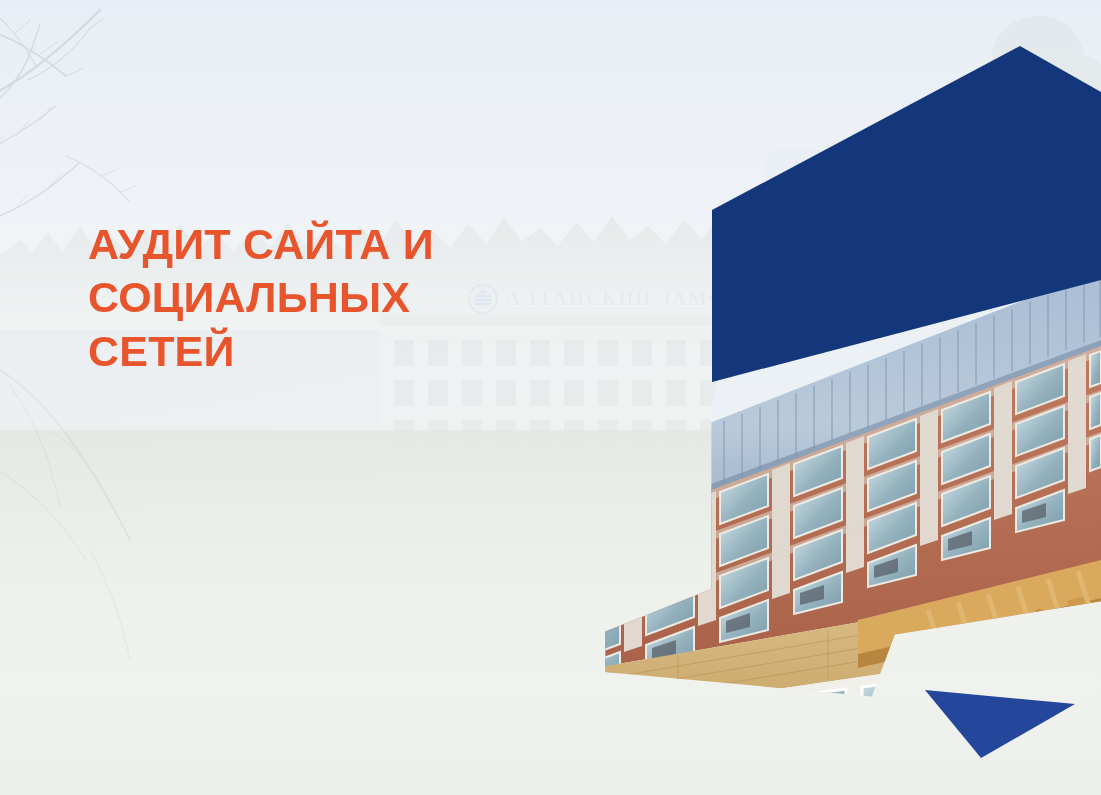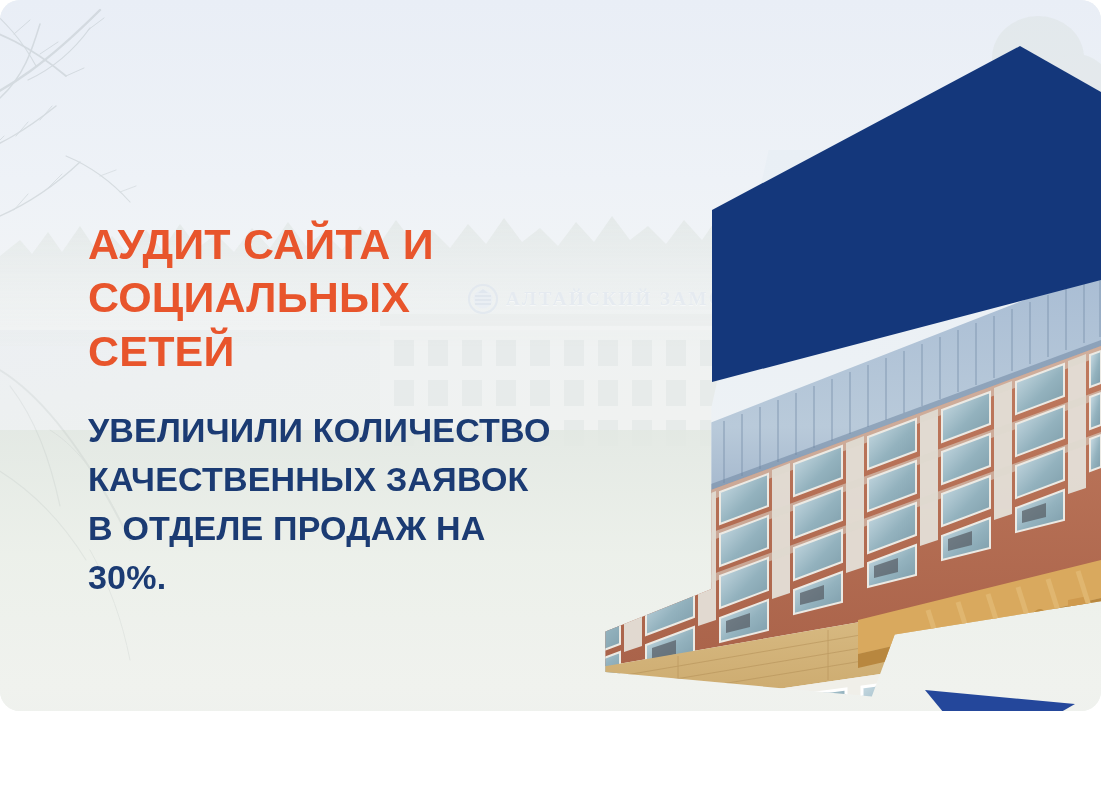--- a/index.html
+++ b/index.html
@@ -2,22 +2,22 @@
 <html><head>
 <meta charset="utf-8">
 <title>Audit Slide</title>
 <style>
   * { margin:0; padding:0; box-sizing:border-box; }
   html,body{
     width:1101px; height:795px; overflow:hidden;
     font-family:"Liberation Sans", sans-serif;
   }
   #slide{
-    position:relative; width:1101px; height:711px;
-    background:#ffffff; overflow:hidden;border-radius:20px;
+    position:relative; width:1101px; height:795px;
+    background:#ffffff; overflow:hidden;
   }
 
   
   .bg-wash{
     position:absolute; inset:0;
     background:
       linear-gradient(170deg,#eef2f7 0%, #eceff4 30%, #eef1ee 60%, #eef1ed 100%);
   }
   .bg-sky{
     position:absolute; left:0; top:0; width:1101px; height:330px;
@@ -505,16 +505,15 @@
   <svg class="navy-poly" viewBox="0 0 411 370" preserveAspectRatio="none">
     <polygon points="22,180 330,16 411,62 411,250 22,352" fill="#14377B"></polygon>
   </svg>
 
   <svg class="navy-tri" viewBox="0 0 150 68" preserveAspectRatio="none">
     <polygon points="0,0 150,14 56,68" fill="#24479B"></polygon>
   </svg>
 
   <div class="text-block">
     <h1 class="headline">АУДИТ САЙТА И СОЦИАЛЬНЫХ СЕТЕЙ</h1>
-    <p class="subline">УВЕЛИЧИЛИ КОЛИЧЕСТВО КАЧЕСТВЕННЫХ ЗАЯВОК В ОТДЕЛЕ ПРОДАЖ НА 30%.</p>
   </div>
 
 </div>
 
 </body></html>

